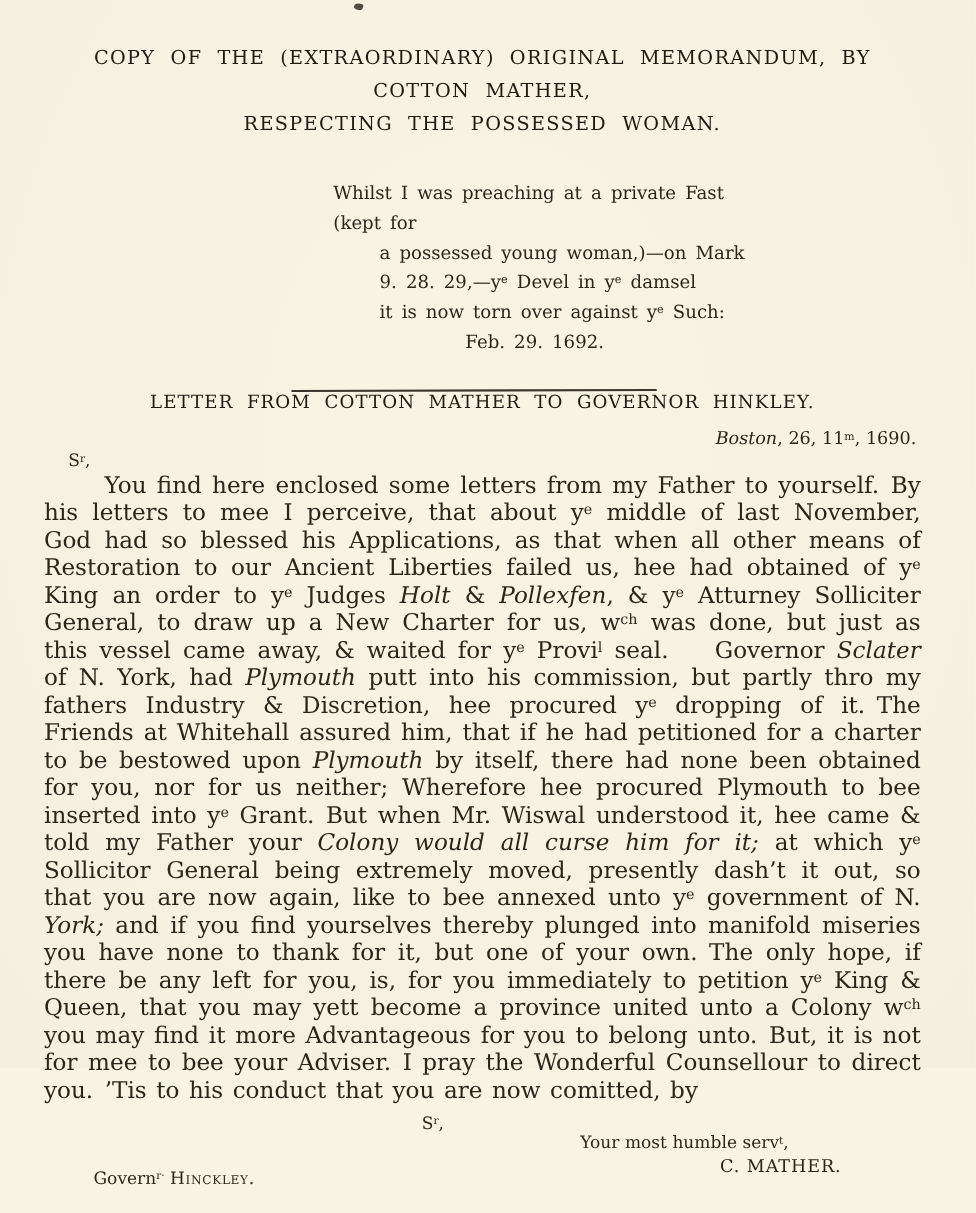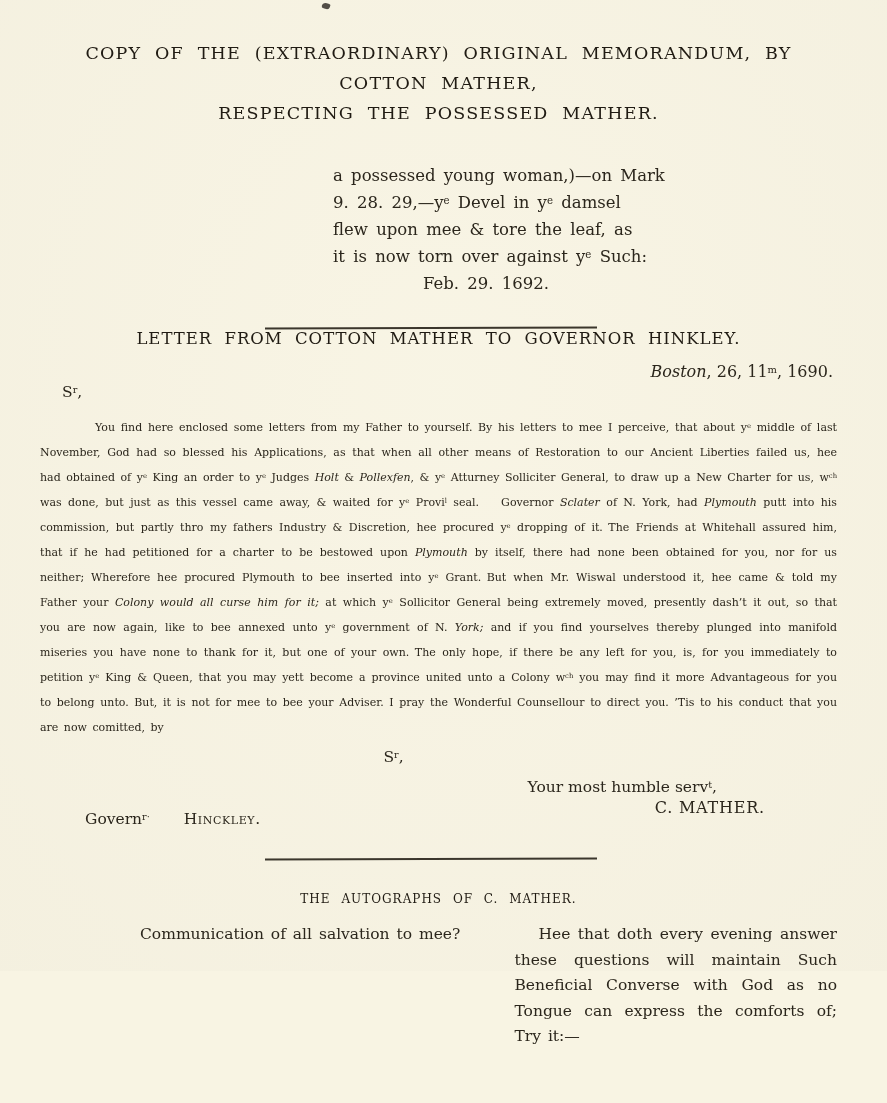--- a/index.html
+++ b/index.html
@@ -42,21 +42,21 @@
     letter-spacing:1.2px;
     word-spacing:7px;
   }
   .memo-block{
     margin:34px 0 0 263px;
     width:400px;
     font-size:16.5px;
     line-height:27px;
     word-spacing:3px;
   }
-  .memo-line{margin-left:30px;}
+  .memo-line{margin-left:42px;}
   .memo-line.first{margin-left:0;}
   .memo-line.last{margin-left:120px;}
   .rule{
     width:332px;height:2px;
     background:var(--rule);
     margin:30px auto 0 auto;
     position:relative;left:-8px;
     transform:rotate(-0.15deg);
   }
   .letter-heading{
@@ -71,35 +71,35 @@
     text-align:right;
     padding-right:4px;
     font-size:16px;
   }
   .salutation{
     margin-top:2px;
     padding-left:22px;
     font-size:15.5px;
   }
   .letter-body{
-    margin-top:14px;
-    font-size:11px;
+    margin-top:1px;
+    font-size:21px;
     line-height:25px;
     text-align:justify;
     text-indent:55px;
     word-spacing:2px;
   }
   .closing-salute{
     margin-top:8px;
     text-align:center;
     padding-right:90px;
     font-size:15.5px;
   }
   .valediction{
-    margin-top:12px;
+    margin-top:0;
     text-align:right;
     padding-right:120px;
     font-size:15.5px;
   }
   .sig-row{
     display:flex;
     justify-content:space-between;
     align-items:flex-start;
     margin-top:2px;
   }
@@ -141,38 +141,38 @@
     text-align:justify;
   }
   .col-right .para{text-indent:24px;}
   sup{
     font-size:0.62em;
     line-height:0;
     vertical-align:0.42em;
     letter-spacing:0;
   }
   .it{font-style:italic;}
-  .sc{font-variant:small-caps;letter-spacing:0.6px;margin-left:29px;}
+  .sc{font-variant:small-caps;letter-spacing:0.6px;}
 </style>
 </head>
 <body>
 
 <div class="page">
 
   <span class="ink-mark"></span>
 
   <div class="doc-title">
     <div>COPY OF THE (EXTRAORDINARY) ORIGINAL MEMORANDUM, BY COTTON MATHER,</div>
-    <div>RESPECTING THE POSSESSED MATHER.</div>
+    <div>RESPECTING THE POSSESSED WOMAN.</div>
   </div>
 
   <div class="memo-block">
+    <div class="memo-line first"><span>Whilst I was preaching at a private Fast (kept for</span></div>
     <div class="memo-line"><span>a possessed young woman,)—on Mark</span></div>
     <div class="memo-line"><span>9. 28. 29,—y</span><sup>e</sup><span> Devel in y</span><sup>e</sup><span> damsel</span></div>
-    <div class="memo-line"><span>flew upon mee &amp; tore the leaf, as</span></div>
     <div class="memo-line"><span>it is now torn over against y</span><sup>e</sup><span> Such:</span></div>
     <div class="memo-line last"><span>Feb. 29. 1692.</span></div>
   </div>
 
   <div class="rule"></div>
 
   <div class="letter-heading">LETTER FROM COTTON MATHER TO GOVERNOR HINKLEY.</div>
 
   <div class="dateline"><span class="it">Boston</span><span>, 26, 11</span><sup>m</sup><span>, 1690.</span></div>
 

